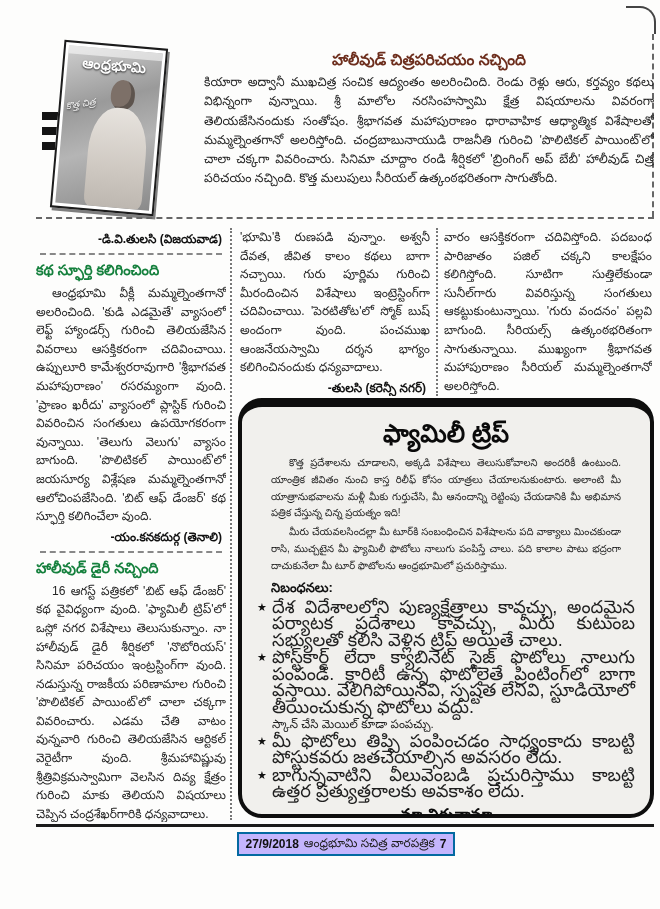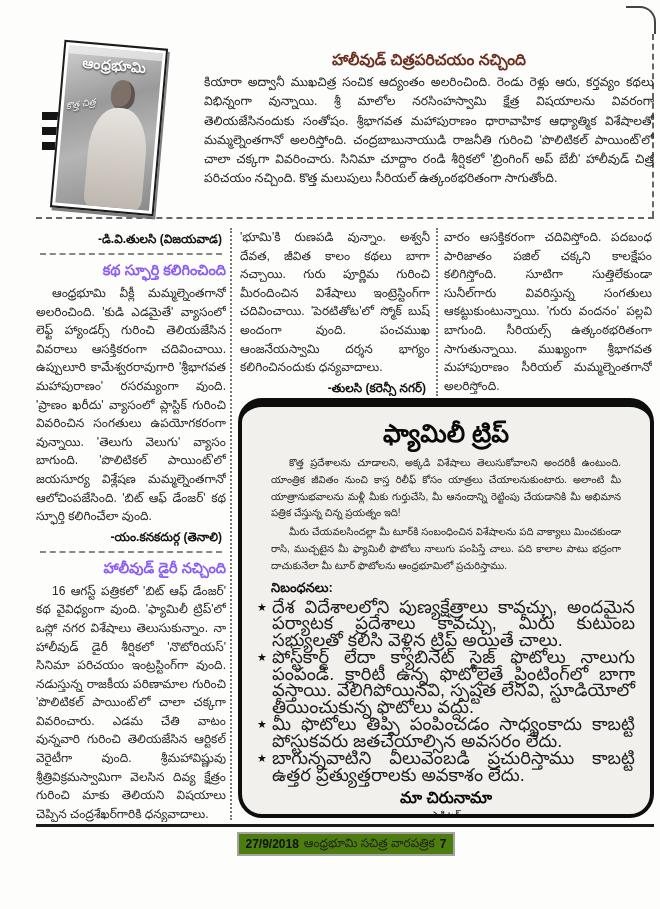--- a/index.html
+++ b/index.html
@@ -80,22 +80,22 @@
   .col-mid{left:240px;width:190px;height:168px;}
   .col-right{left:444px;width:208px;height:170px;}
   .sep{position:absolute;top:228px;border-left:2px dotted #777;}
   .sep1{left:230px;height:592px;}
   .sep2{left:436px;height:168px;}
 
   .body-txt{font-size:12.1px;line-height:18.6px;text-align:justify;color:#262626;}
   .indent{text-indent:16px;}
   .sig{text-align:right;font-weight:bold;font-size:12px;line-height:18px;color:#111;padding-right:4px;margin:2px 0 3px;}
   .sec-head{
-    text-align:right;font-weight:bold;font-size:14.5px;line-height:19px;
-    color:#8b5cf6;margin:6px 0 4px;
+    text-align:left;font-weight:bold;font-size:14.5px;line-height:19px;
+    color:#15803d;margin:6px 0 4px;
   }
   .dash-div{border-top:2px dashed #888;margin:5px 4px 4px;}
 
   
   .ft-box{
     position:absolute;left:238px;top:398px;width:416px;height:420px;box-sizing:border-box;
     background:#f1f0ed;border:4px solid #0e0e0e;border-top-width:9px;border-radius:24px;
     padding:8px 15px 5px;overflow:hidden;
   }
   .ft-title{text-align:center;font-weight:bold;font-size:25px;line-height:32px;color:#0a0a0a;margin:2px 0 6px;}
@@ -106,22 +106,22 @@
   .ft-rule .rtext{flex:1;font-size:18px;line-height:16.5px;text-align:justify;color:#1f1f1f;}
   .ft-note{margin-left:15px;font-size:11.8px;line-height:16.5px;color:#1f1f1f;}
   .ft-addr{text-align:center;margin-top:5px;}
   .ft-addr-head{font-weight:bold;font-size:16px;line-height:20px;color:#0a0a0a;}
   .ft-addr-editor{font-size:10.8px;line-height:14px;color:#222;}
 
   
   .bottom-rule{position:absolute;left:36px;top:824px;width:618px;border-top:3px solid #1b1b1b;}
   .footer-box{
     position:absolute;left:237px;top:832px;width:214px;height:20px;
-    border:2px solid #a3a3a3;display:flex;align-items:center;justify-content:center;
-    gap:5px;font-size:12px;background:#4d7c0f;white-space:nowrap;
+    border:2px solid #0369a1;display:flex;align-items:center;justify-content:center;
+    gap:5px;font-size:12px;background:#c4b5fd;white-space:nowrap;
   }
   .footer-box .bold{font-weight:bold;color:#111;}
   .footer-box .norm{color:#222;}
 </style>
 </head>
 <body>
 
 <div class="page">
 
   <div>
@@ -189,20 +189,21 @@
     <div class="ft-rules-head">నిబంధనలు:</div>
 
     <div class="ft-rule">
       <span class="star">★</span>
       <span class="rtext">దేశ విదేశాలలోని పుణ్యక్షేత్రాలు కావచ్చు, అందమైన పర్యాటక ప్రదేశాలు కావచ్చు, మీరు కుటుంబ సభ్యులతో కలిసి వెళ్లిన ట్రిప్ అయితే చాలు.</span>
     </div>
     <div class="ft-rule">
       <span class="star">★</span>
       <span class="rtext">పోస్ట్‌కార్డ్ లేదా క్యాబినెట్ సైజ్ ఫొటోలు నాలుగు పంపండి. క్లారిటీ ఉన్న ఫొటోలైతే ప్రింటింగ్‌లో బాగా వస్తాయి. వెలిగిపోయినవి, స్పష్టత లేనివి, స్టూడియోలో తీయించుకున్న ఫొటోలు వద్దు.</span>
     </div>
+    <div class="ft-note">స్కాన్ చేసి మెయిల్ కూడా పంపచ్చు.</div>
     <div class="ft-rule">
       <span class="star">★</span>
       <span class="rtext">మీ ఫొటోలు తిప్పి పంపించడం సాధ్యంకాదు కాబట్టి పోస్టుకవరు జతచేయాల్సిన అవసరం లేదు.</span>
     </div>
     <div class="ft-rule">
       <span class="star">★</span>
       <span class="rtext">బాగున్నవాటిని వీలువెంబడి ప్రచురిస్తాము కాబట్టి ఉత్తర ప్రత్యుత్తరాలకు అవకాశం లేదు.</span>
     </div>
 
     <div class="ft-addr">

